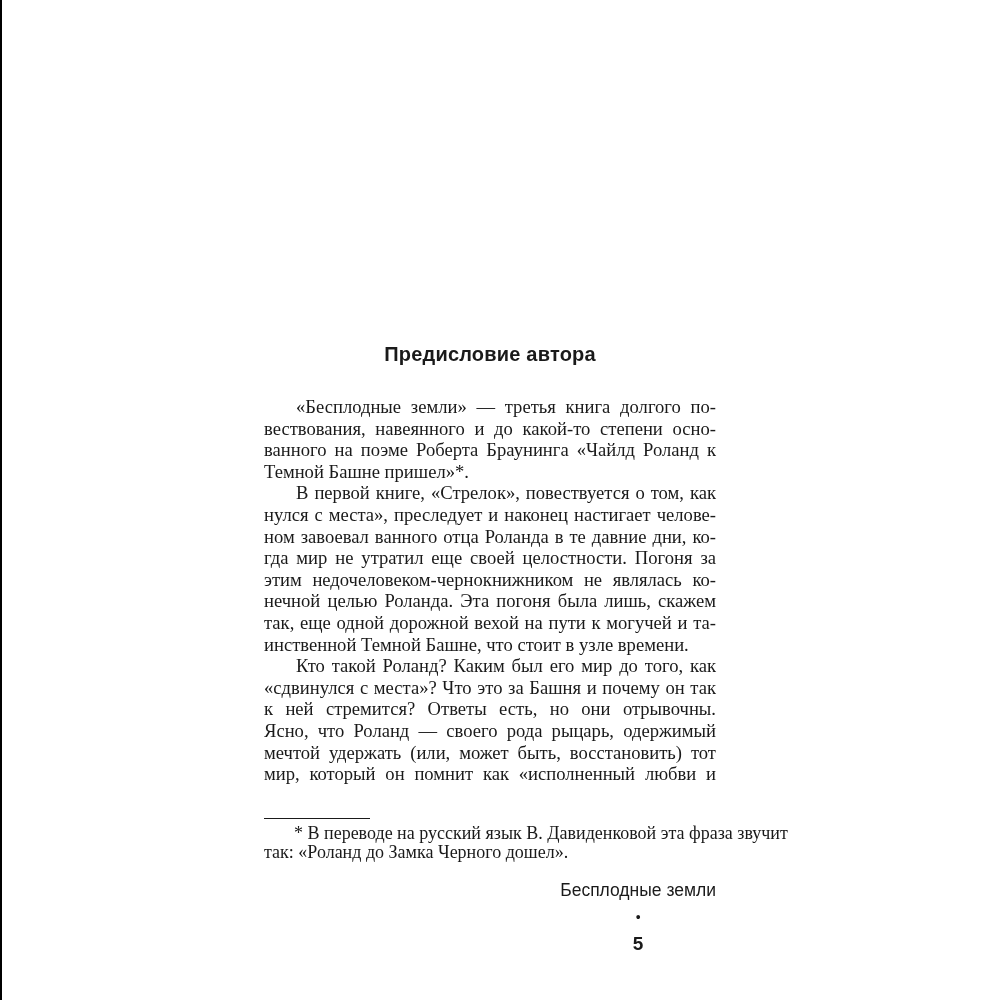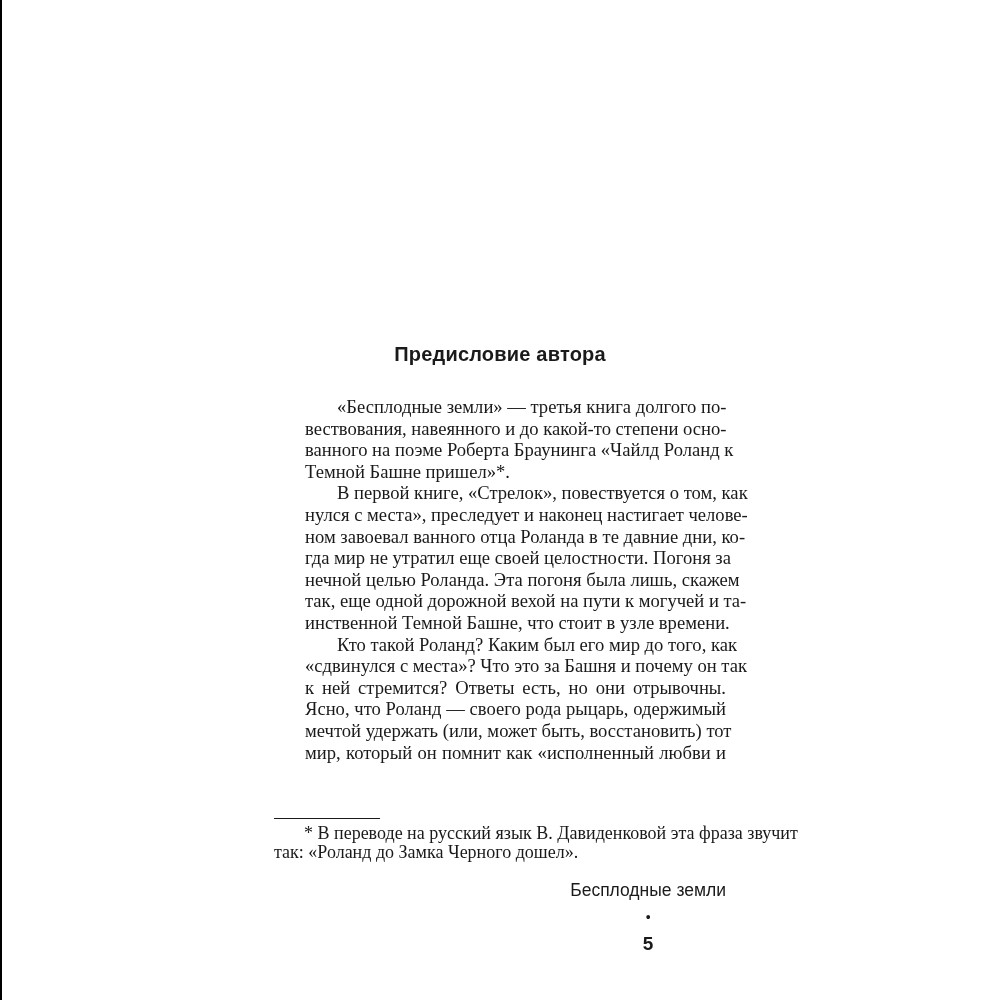--- a/index.html
+++ b/index.html
@@ -3,39 +3,38 @@
   <meta charset="utf-8">
   <style>
     html, body { margin: 0; padding: 0; }
     body {
       width: 1000px; height: 1000px; background: #ffffff;
       position: relative; overflow: hidden;
       border-left: 2px solid #000;
       box-sizing: border-box;
     }
     .page {
-      position: absolute; left: 272px; top: 0; width: 452px; height: 896px;
+      position: absolute; left: 262px; top: 0; width: 452px; height: 896px;
     }
     .title {
       position: absolute; top: 343px; left: 0; width: 452px;
       text-align: center;
       font-family: "Liberation Sans", sans-serif;
       font-weight: bold; font-size: 20px; color: #1a1a1a;
       letter-spacing: 0.2px;
     }
     .body-text {
       position: absolute; top: 396px; left: 0; width: 452px;
       font-family: "Liberation Serif", serif;
       font-size: 18.6px; line-height: 21.6px; color: #1a1a1a;
     }
     .line {
       display: block; white-space: nowrap;
       text-align: justify; text-align-last: justify;
       height: 21.6px;
-      margin-left: 31px;
     }
     .line.indent { padding-left: 32px; }
     .line.last { text-align-last: left; }
     .rule {
       position: absolute; top: 818px; left: 0; width: 106px; height: 1px; background: #1a1a1a;
     }
     .footnote {
       position: absolute; top: 824px; left: 0; width: 452px;
       font-family: "Liberation Serif", serif;
       font-size: 18px; line-height: 19px; color: #1a1a1a;
@@ -60,20 +59,21 @@
 
   <div class="body-text">
     <span class="line indent">«Бесплодные земли» — третья книга долгого по-</span>
     <span class="line">вествования, навеянного и до какой-то степени осно-</span>
     <span class="line">ванного на поэме Роберта Браунинга «Чайлд Роланд к</span>
     <span class="line last">Темной Башне пришел»*.</span>
     <span class="line indent">В первой книге, «Стрелок», повествуется о том, как</span>
     <span class="line">нулся с места», преследует и наконец настигает челове-</span>
     <span class="line">ном завоевал ванного отца Роланда в те давние дни, ко-</span>
     <span class="line">гда мир не утратил еще своей целостности. Погоня за</span>
+    <span class="line">этим недочеловеком-чернокнижником не являлась ко-</span>
     <span class="line">нечной целью Роланда. Эта погоня была лишь, скажем</span>
     <span class="line">так, еще одной дорожной вехой на пути к могучей и та-</span>
     <span class="line last">инственной Темной Башне, что стоит в узле времени.</span>
     <span class="line indent">Кто такой Роланд? Каким был его мир до того, как</span>
     <span class="line">«сдвинулся с места»? Что это за Башня и почему он так</span>
     <span class="line">к ней стремится? Ответы есть, но они отрывочны.</span>
     <span class="line">Ясно, что Роланд — своего рода рыцарь, одержимый</span>
     <span class="line">мечтой удержать (или, может быть, восстановить) тот</span>
     <span class="line">мир, который он помнит как «исполненный любви и</span>
   </div>

